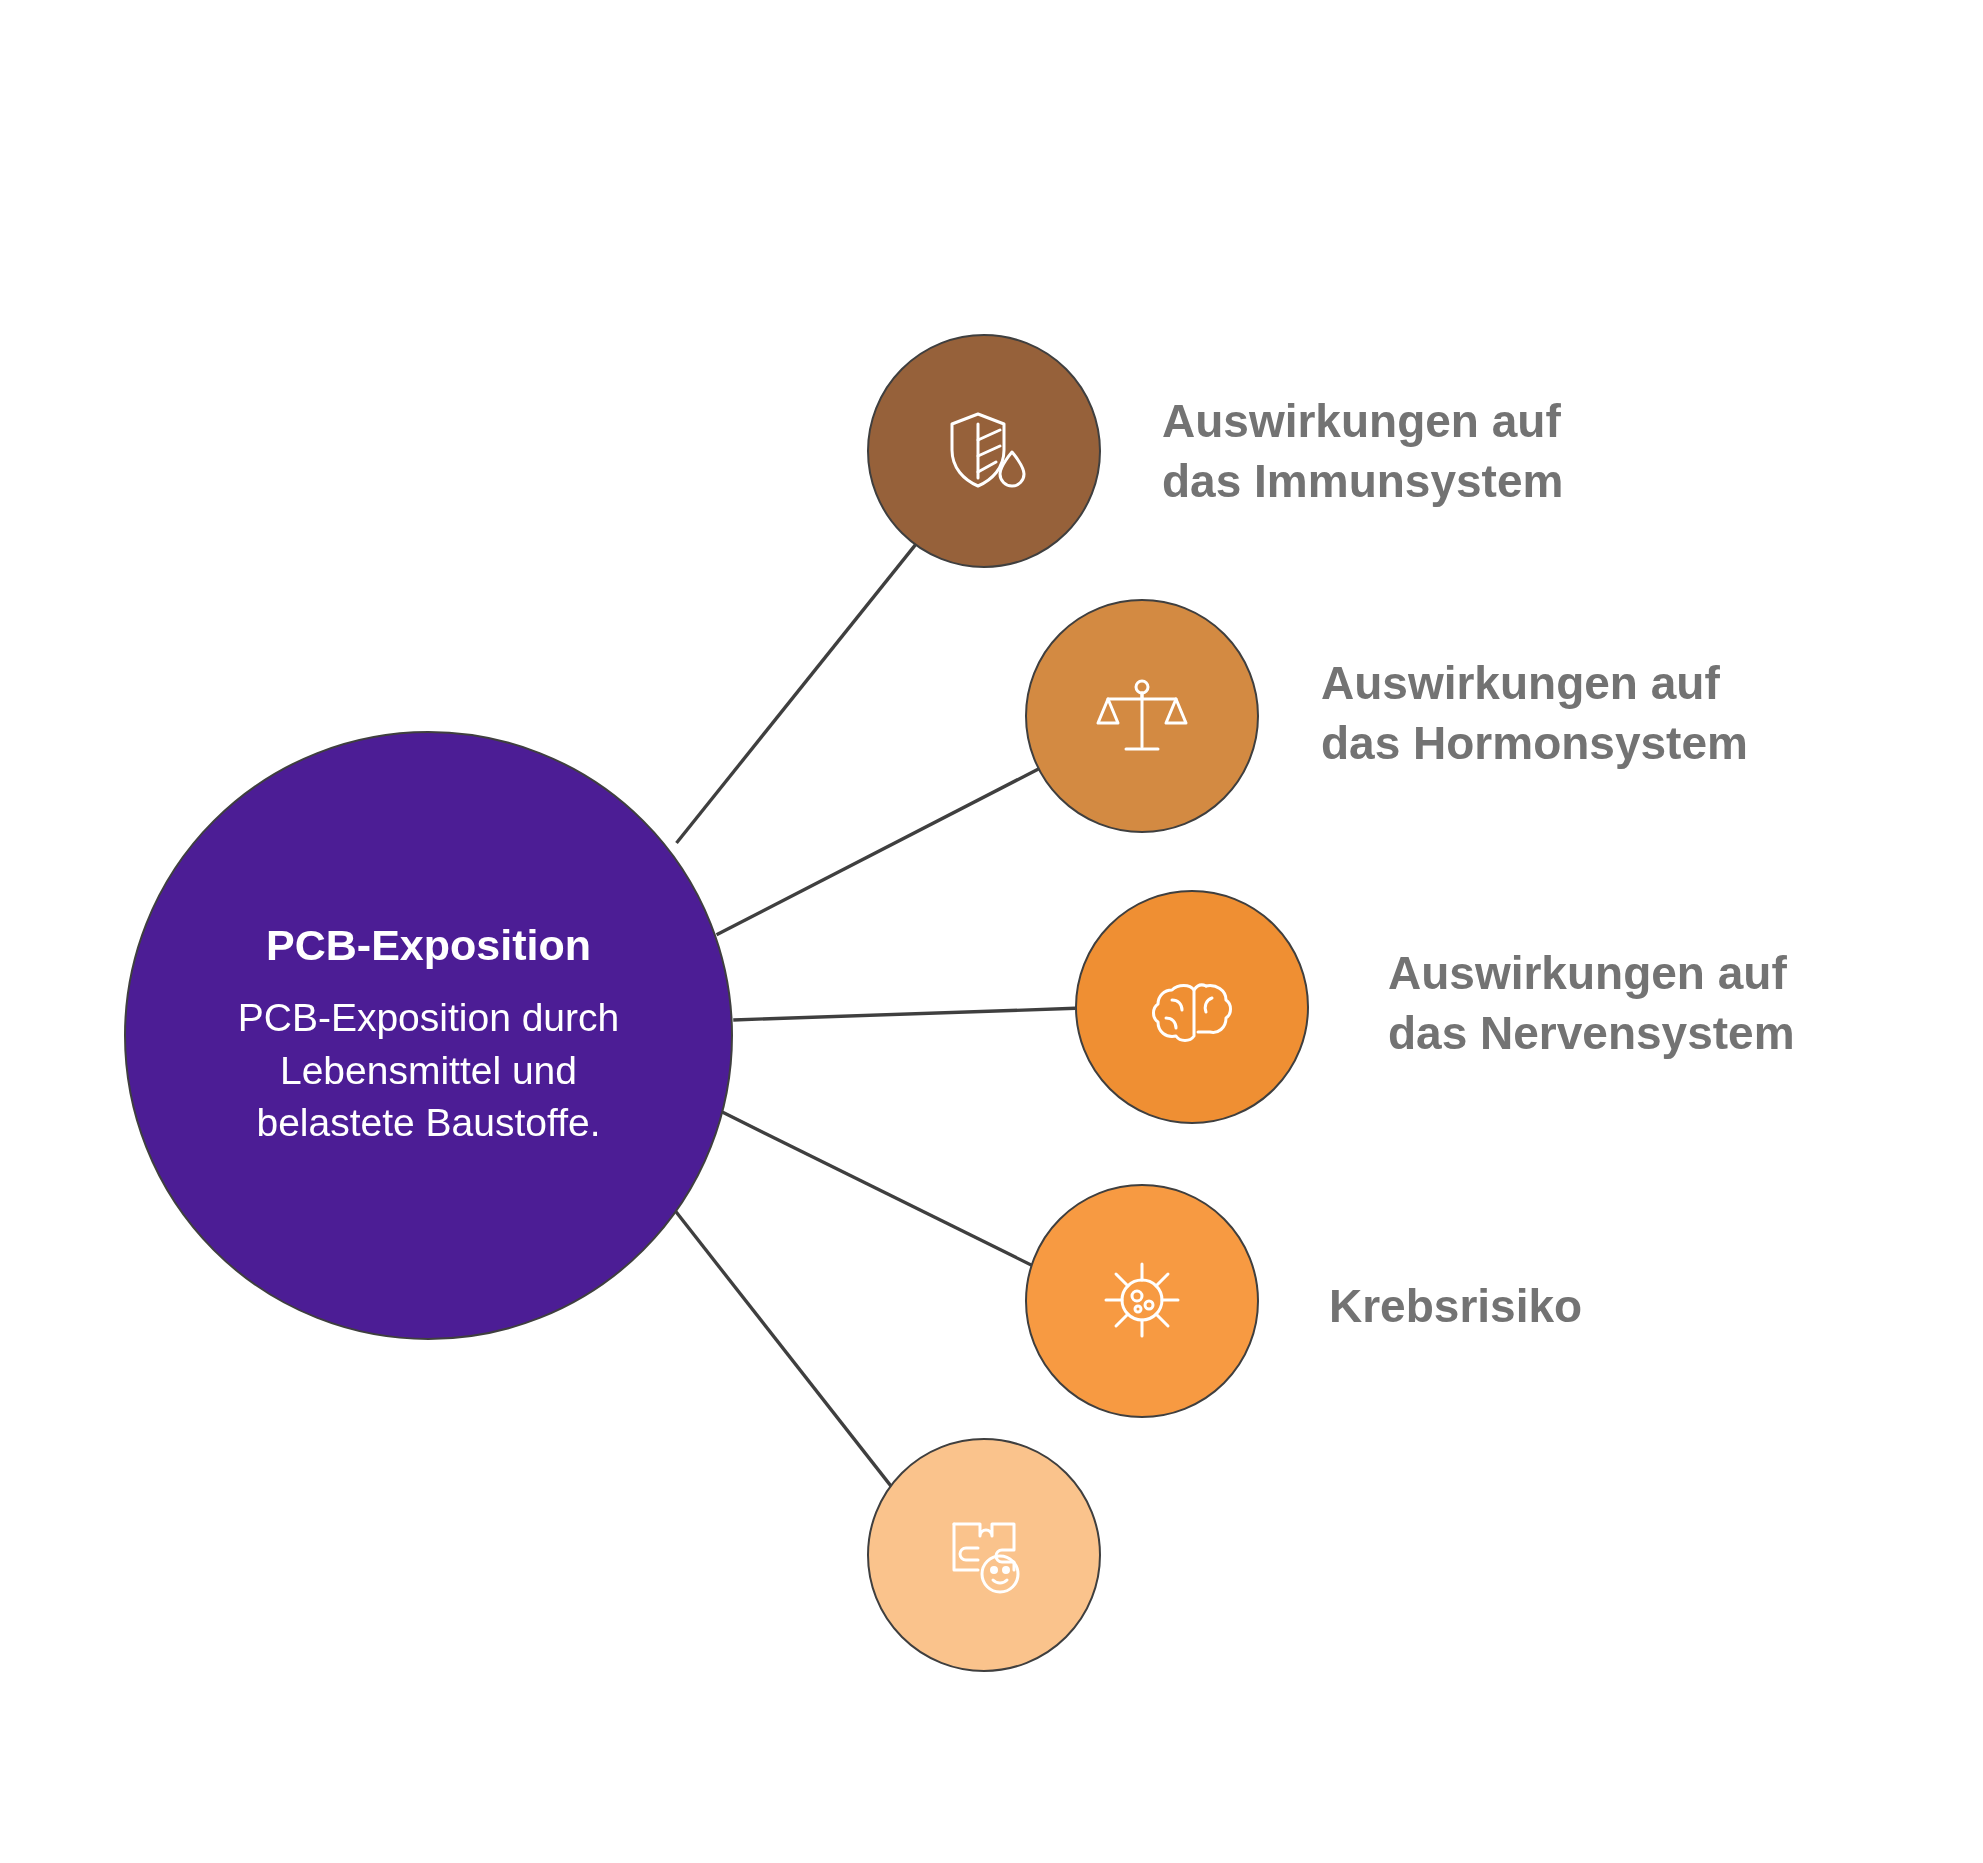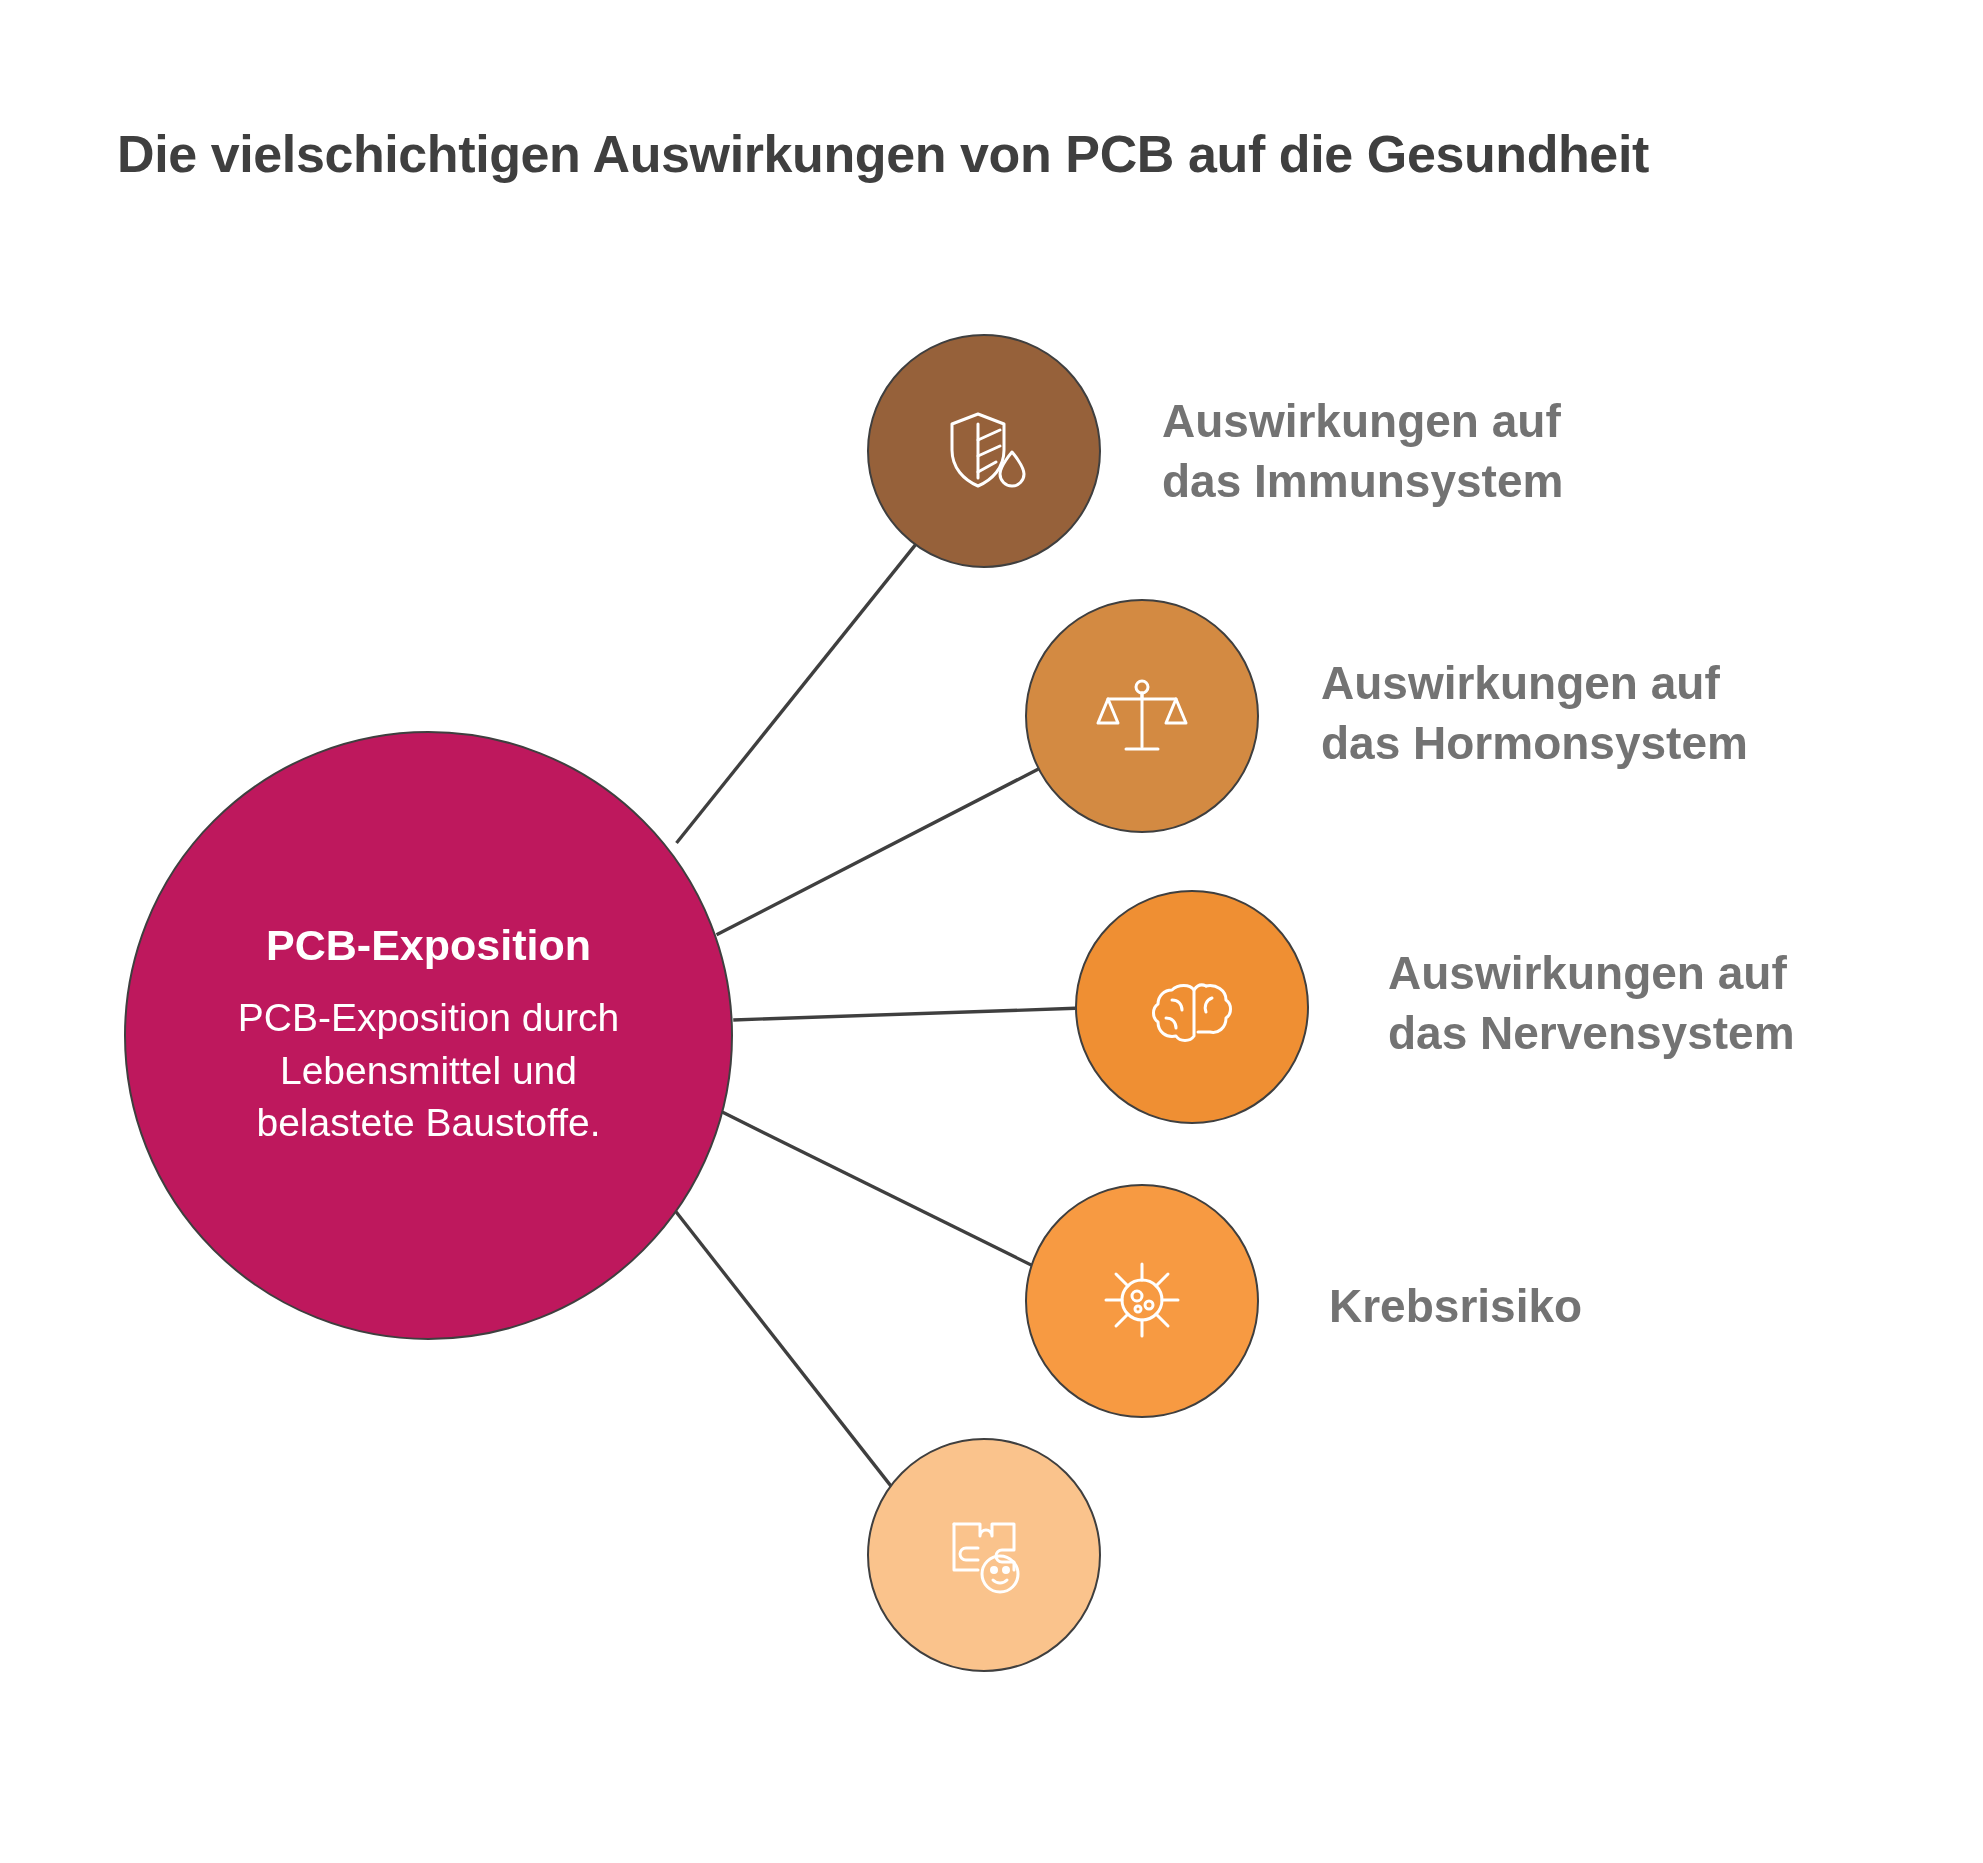--- a/index.html
+++ b/index.html
@@ -45,21 +45,21 @@
     display: flex;
     flex-direction: column;
     align-items: center;
     justify-content: center;
   }
   #hub {
     left: 124px;
     top: 731px;
     width: 609px;
     height: 609px;
-    background: #be185d;
+    background: #4c1d95;
     text-align: center;
   }
   #hub-title {
     color: #ffffff;
     font-size: 43px;
     font-weight: bold;
     margin-bottom: 22px;
   }
   #hub-desc {
     color: #ffffff;
@@ -92,21 +92,20 @@
   #leaf-3 { left: 1025px; top: 1184px; background: #f79a42; }
   #label-3 { left: 1329px; top: 1277px; }
   #leaf-4 { left: 867px; top: 1438px; background: #fac38c; }
   #label-4 { left: 1162px; top: 1482px; }
 </style>
 </head>
 <body>
 
 <div id="stage">
 
-  <div id="title">Die vielschichtigen Auswirkungen von PCB auf die Gesundheit</div>
 
   <svg id="connectors" viewBox="0 0 2376 2232">
     <line x1="810" y1="1010" x2="1100" y2="648" stroke="#3f3f3f" stroke-width="4"></line>
     <line x1="858" y1="1120" x2="1250" y2="918" stroke="#3f3f3f" stroke-width="4"></line>
     <line x1="878" y1="1222" x2="1288" y2="1208" stroke="#3f3f3f" stroke-width="4"></line>
     <line x1="860" y1="1330" x2="1252" y2="1524" stroke="#3f3f3f" stroke-width="4"></line>
     <line x1="808" y1="1450" x2="1098" y2="1820" stroke="#3f3f3f" stroke-width="4"></line>
   </svg>
 
   <div class="node" id="hub">

